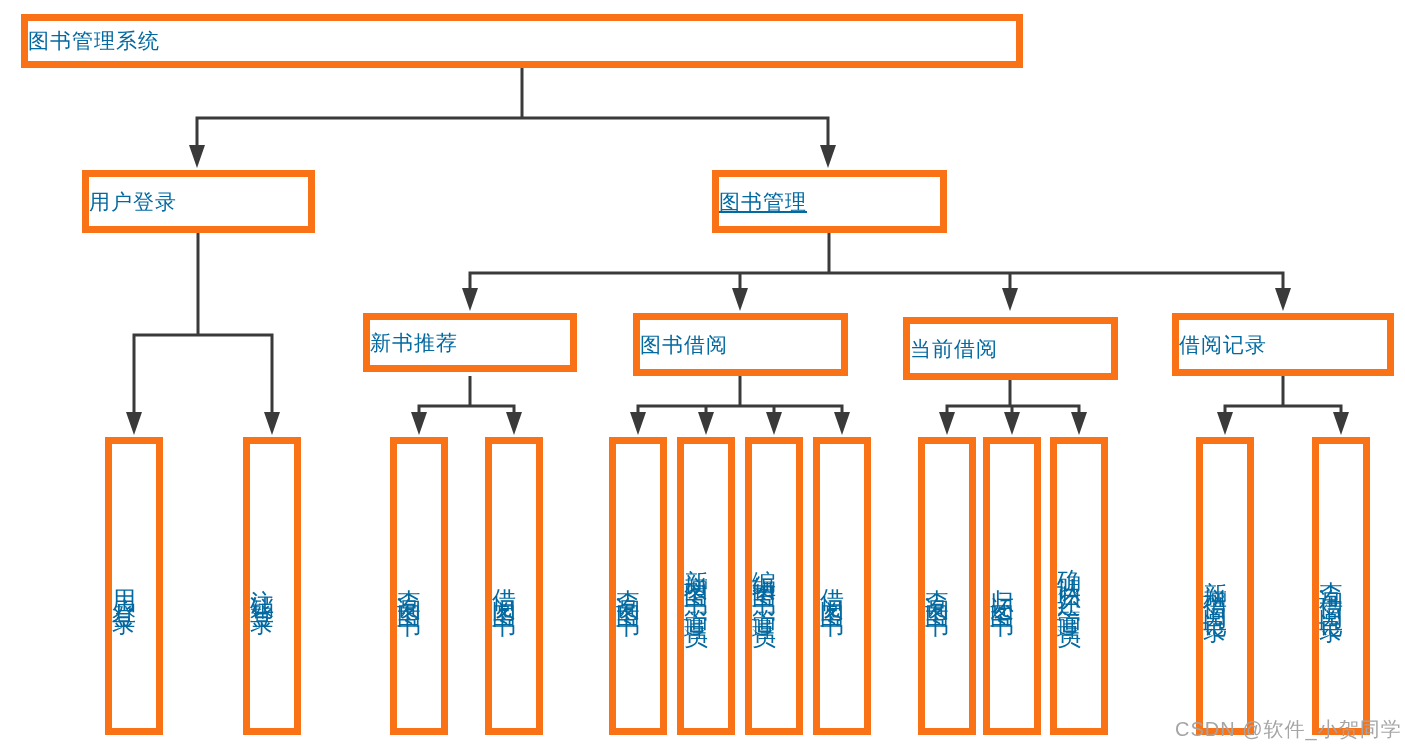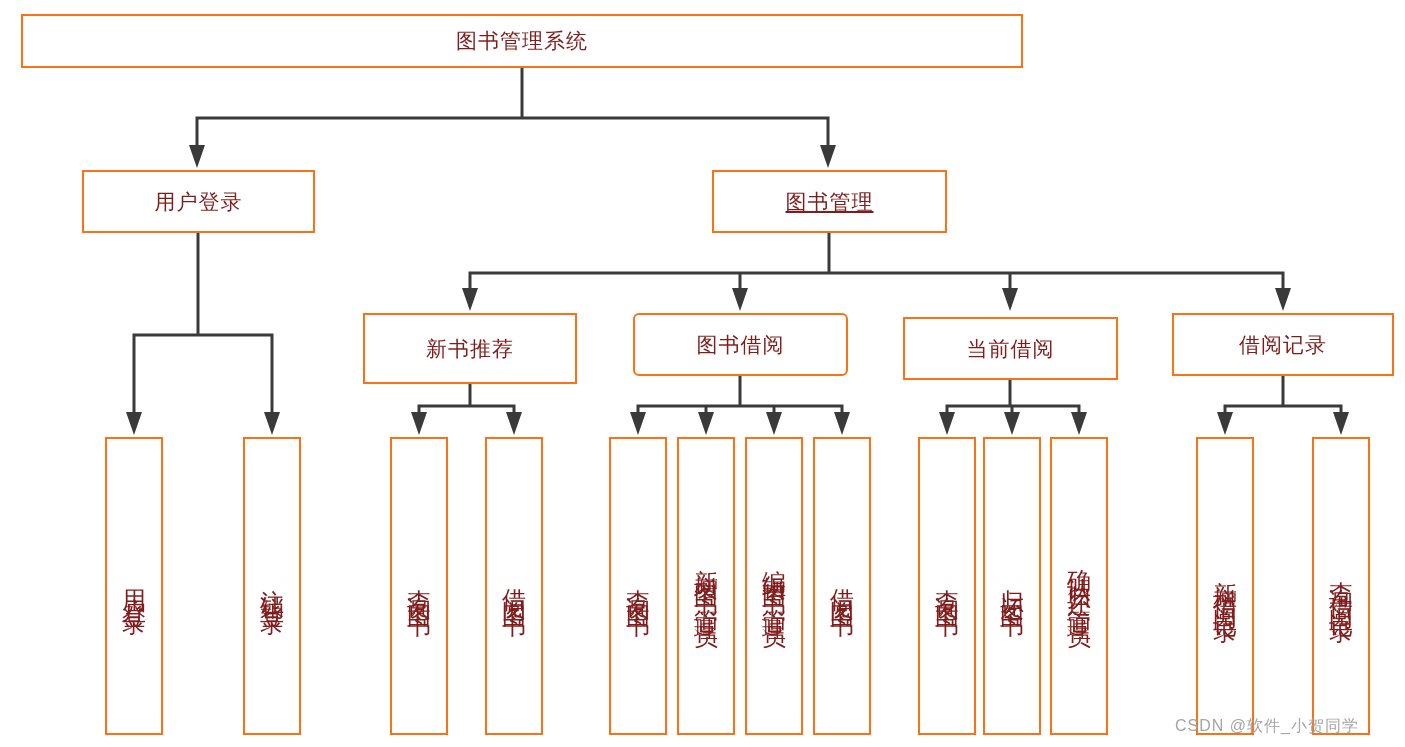--- a/index.html
+++ b/index.html
@@ -12,46 +12,46 @@
     overflow: hidden;
   }
   .connectors {
     position: absolute;
     left: 0; top: 0;
     width: 1405px; height: 747px;
   }
   .node {
     position: absolute;
     box-sizing: border-box;
-    border: 2px solid #f97316;
+    border: 7px solid #f97316;
     background: #ffffff;
     display: flex;
     align-items: center;
-    justify-content: center;
-    color: #7f1d1d;
+    justify-content: flex-start;
+    color: #0369a1;
   }
   .hnode { font-size: 21px; letter-spacing: 1px; }
   .leaf {
     top: 437px;
     width: 58px;
     height: 298px;
   }
   .vtext {
     writing-mode: vertical-rl;
     text-orientation: mixed;
     font-size: 24px;
     letter-spacing: 8px;
     line-height: 1;
     white-space: nowrap;
   }
   .watermark {
     position: absolute;
     left: 1175px;
     top: 716px;
-    font-size: 16px;
+    font-size: 20px;
     color: #a5a5a5;
     letter-spacing: 1px;
     white-space: nowrap;
     z-index: 5;
   }
 </style>
 </head>
 <body>
 
 <div class="canvas">
@@ -115,24 +115,24 @@
     <span>图书管理系统</span>
   </div>
 
   <div class="node hnode" style="left:82px; top:170px; width:233px; height:63px;">
     <span>用户登录</span>
   </div>
   <div class="node hnode" style="left:712px; top:170px; width:235px; height:63px;text-decoration:underline;">
     <span>图书管理</span>
   </div>
 
-  <div class="node hnode" style="left:363px; top:313px; width:214px; height:71px;">
+  <div class="node hnode" style="left:363px; top:313px; width:214px; height:59px;">
     <span>新书推荐</span>
   </div>
-  <div class="node hnode" style="left:633px; top:313px; width:215px; height:63px;border-radius:6px;">
+  <div class="node hnode" style="left:633px; top:313px; width:215px; height:63px;">
     <span>图书借阅</span>
   </div>
   <div class="node hnode" style="left:903px; top:317px; width:215px; height:63px;">
     <span>当前借阅</span>
   </div>
   <div class="node hnode" style="left:1172px; top:313px; width:222px; height:63px;">
     <span>借阅记录</span>
   </div>
 
   <div class="node leaf" style="left:105px;">

